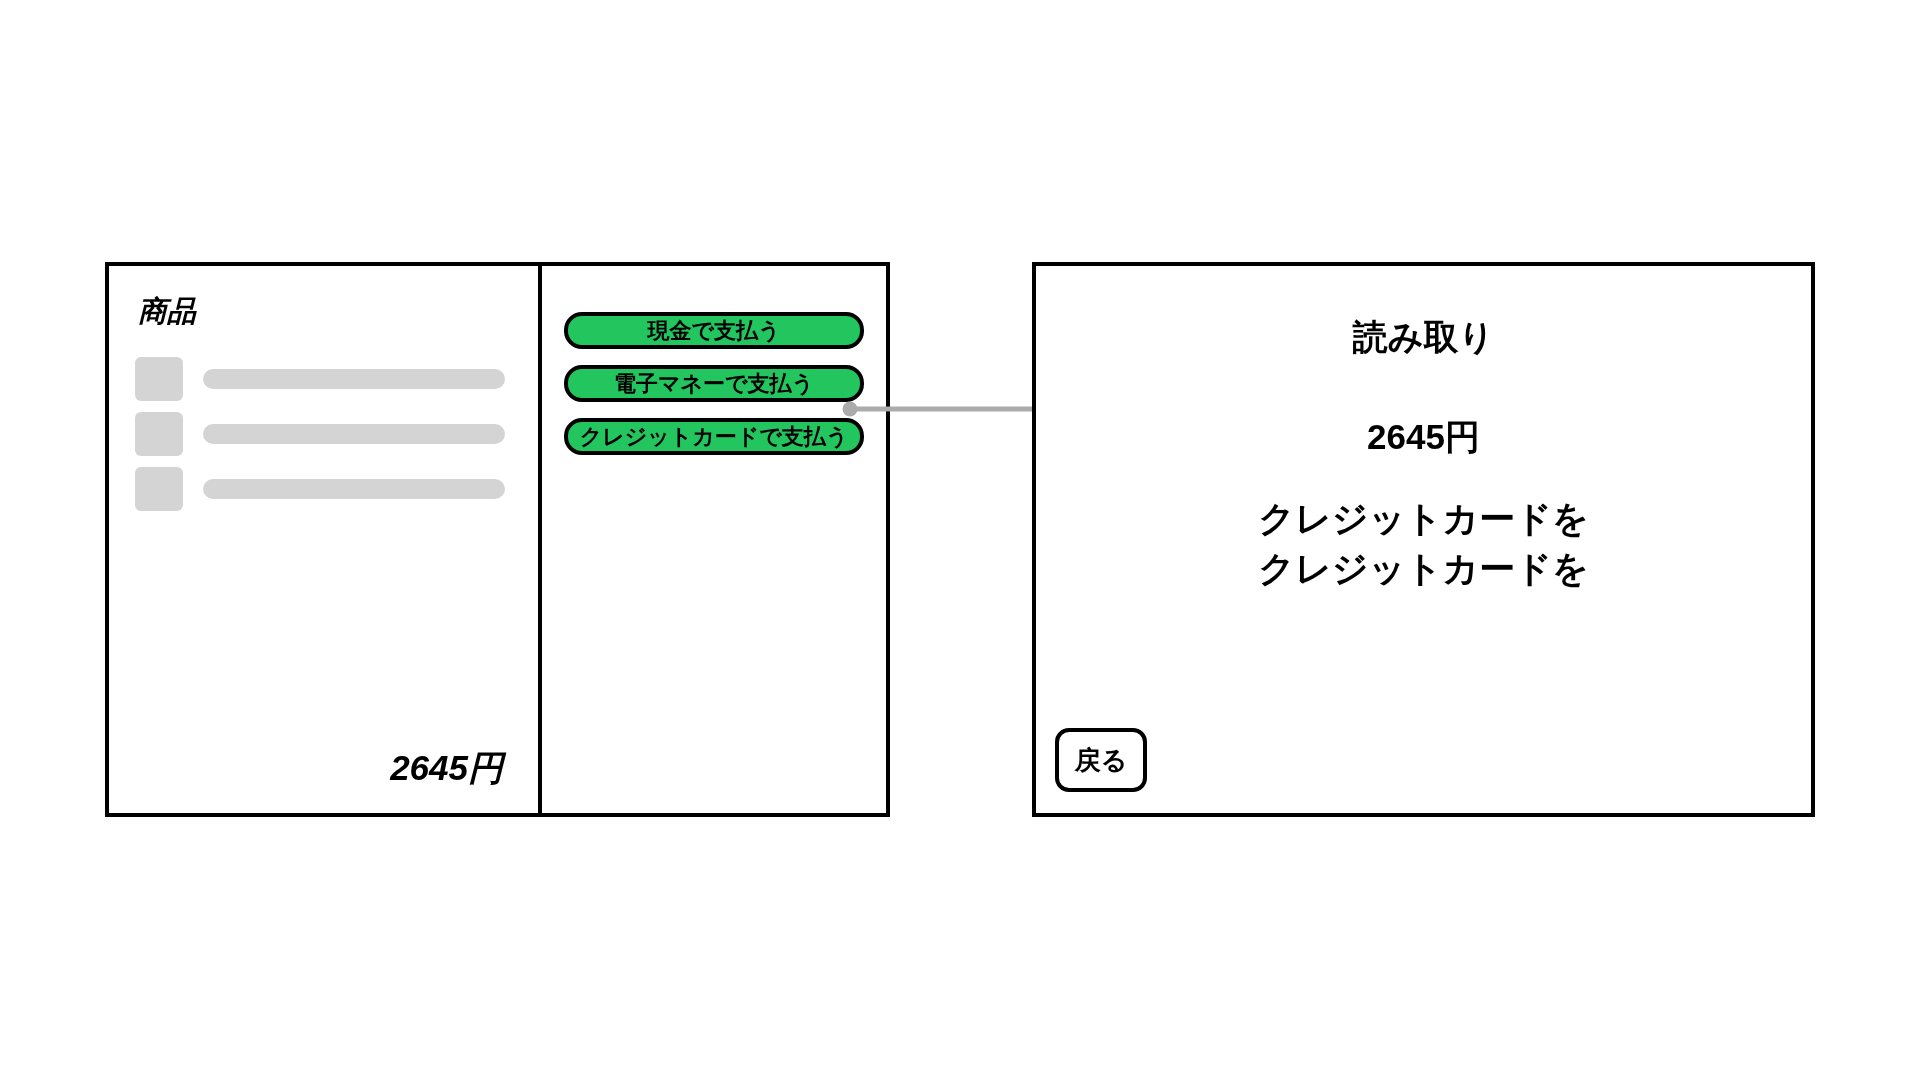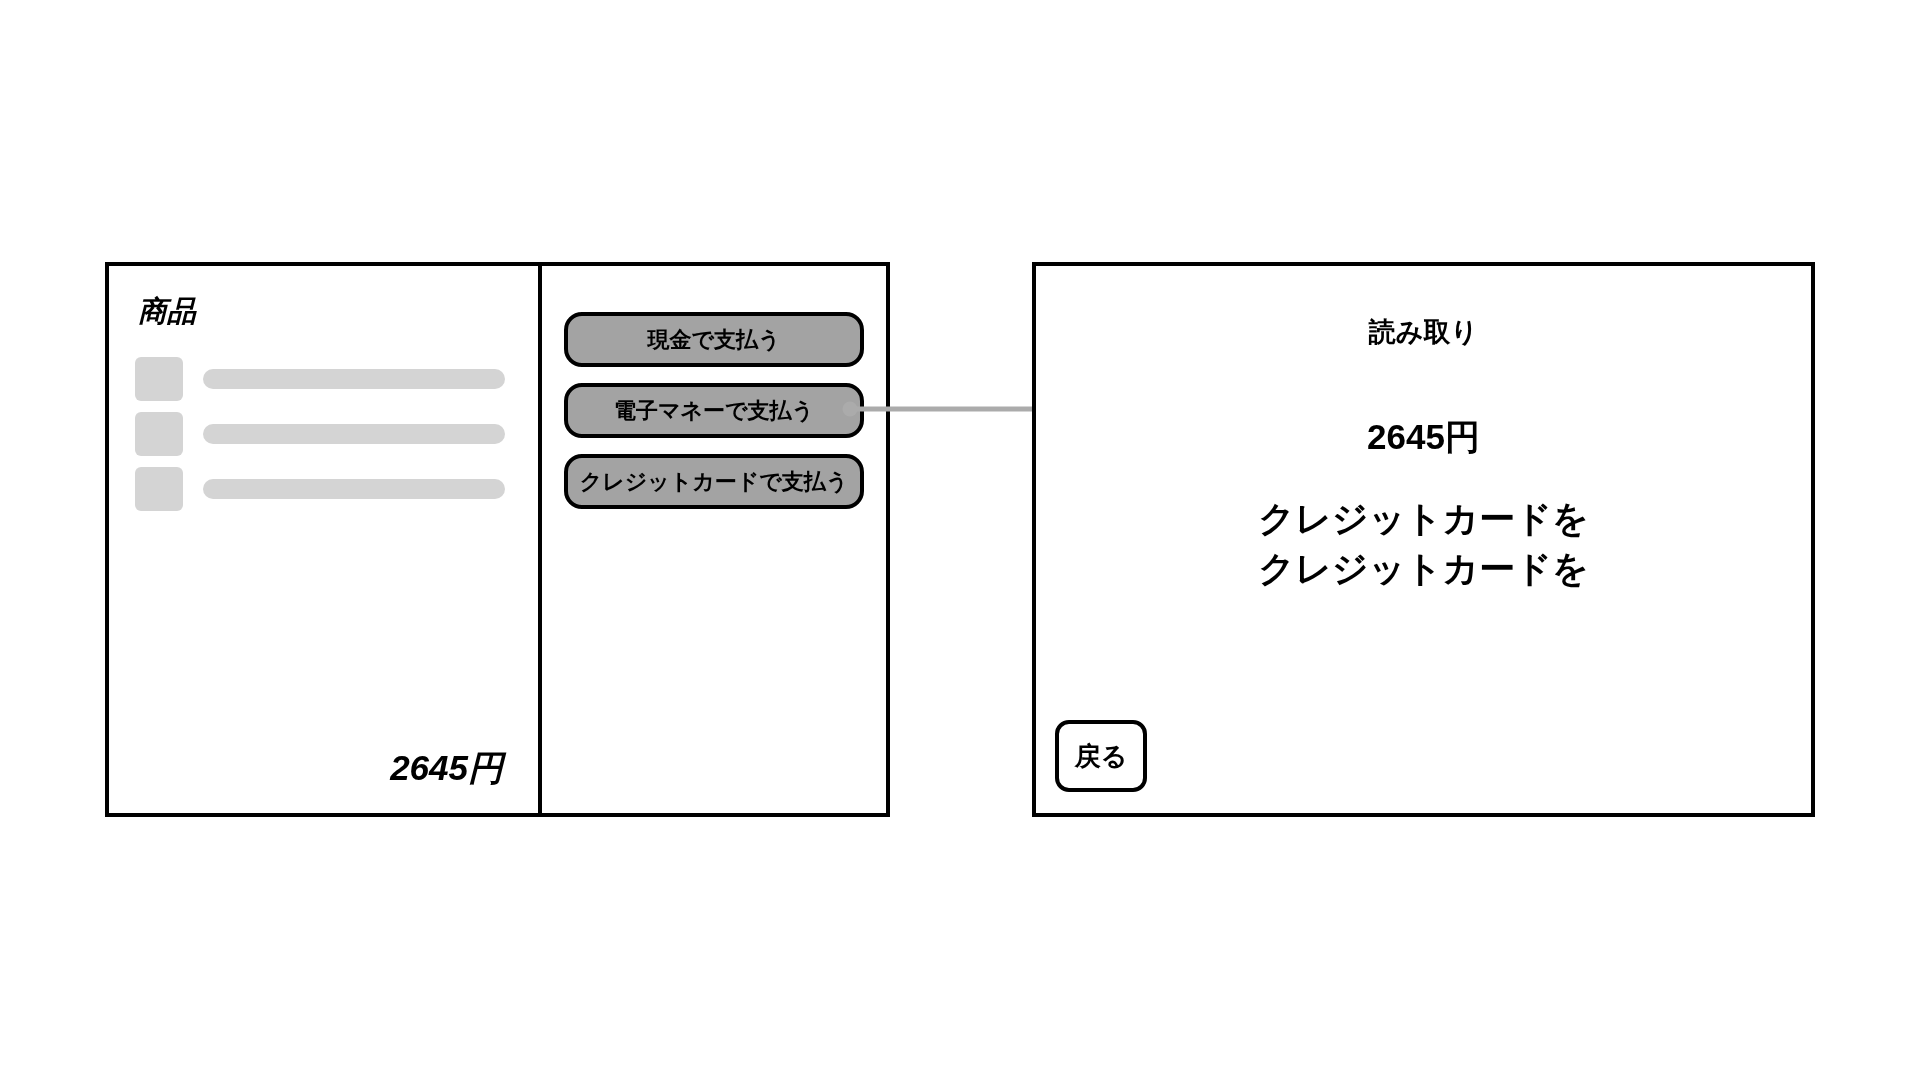--- a/index.html
+++ b/index.html
@@ -36,46 +36,46 @@
     font-size: 35px; font-weight: 700;
   }
 
   
   .payments {
     flex: 1; border-left: 4px solid #000;
     display: flex; flex-direction: column; align-items: center;
     padding-top: 46px; gap: 16px; box-sizing: border-box;
   }
   .pay-btn {
-    width: 300px; height: 55px; flex: 0 0 auto;
-    border: 4px solid #000; border-radius: 18px; background: #a3a3a3;
+    width: 300px; height: 37px; flex: 0 0 auto;
+    border: 4px solid #000; border-radius: 18px; background: #22c55e;
     font-family: inherit; font-size: 22px; font-weight: 700; color: #000;
     display: flex; align-items: center; justify-content: center;
     box-sizing: border-box; cursor: pointer; white-space: nowrap;
   }
 
   
   .connector { position: absolute; left: 840px; top: 393px; width: 250px; height: 32px; }
 
   
   #screen-right .rs-title {
     position: absolute; top: 48px; left: 0; width: 100%; margin: 0;
-    text-align: center; font-size: 27px; font-weight: 700;
+    text-align: center; font-size: 35px; font-weight: 700;
   }
   #screen-right .rs-amount {
     position: absolute; top: 148px; left: 0; width: 100%;
     text-align: center; font-size: 35px; font-weight: 700;
   }
   #screen-right .rs-instruction {
     position: absolute; top: 228px; left: 0; width: 100%;
     text-align: center; font-size: 36px; font-weight: 700; line-height: 50px;
   }
   .back-btn {
     position: absolute; left: 19px; bottom: 21px;
-    width: 92px; height: 72px;
+    width: 92px; height: 64px;
     border: 4px solid #000; border-radius: 14px; background: #fff;
     font-family: inherit; font-size: 26px; font-weight: 700; color: #000;
     display: flex; align-items: center; justify-content: center;
     box-sizing: border-box; cursor: pointer;
   }
 </style>
 </head>
 <body>
 
 <div class="page">

